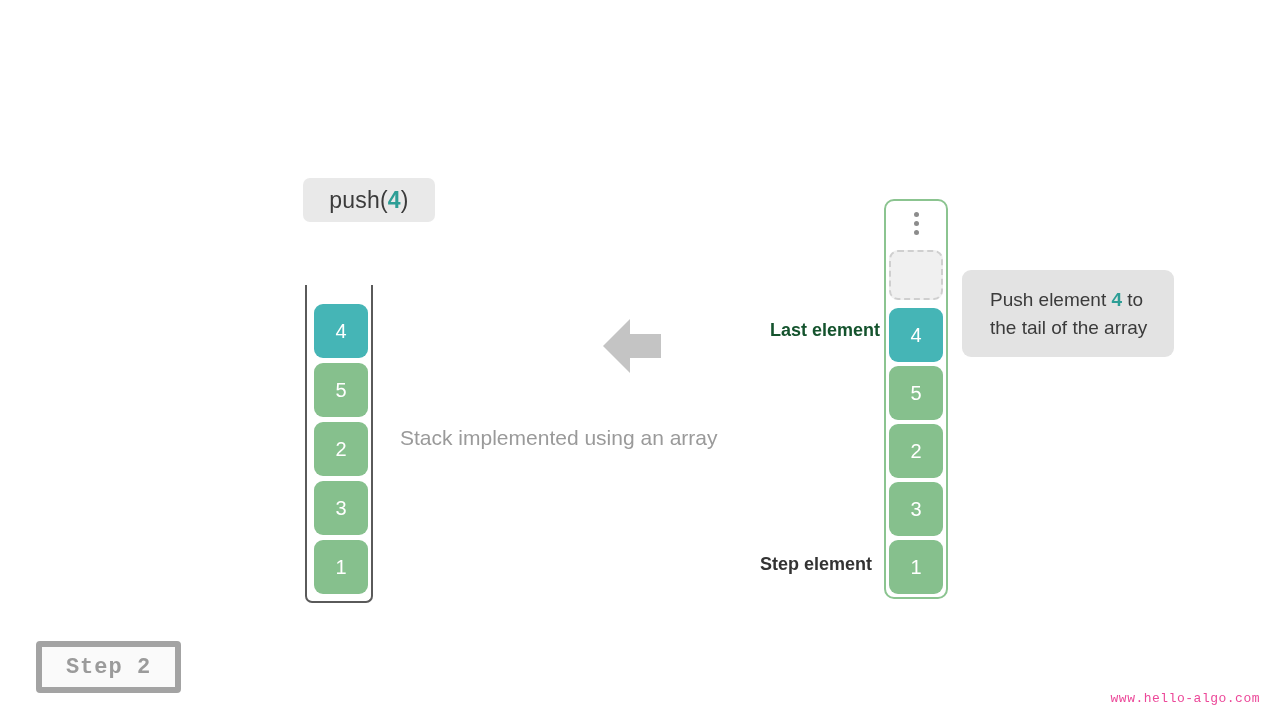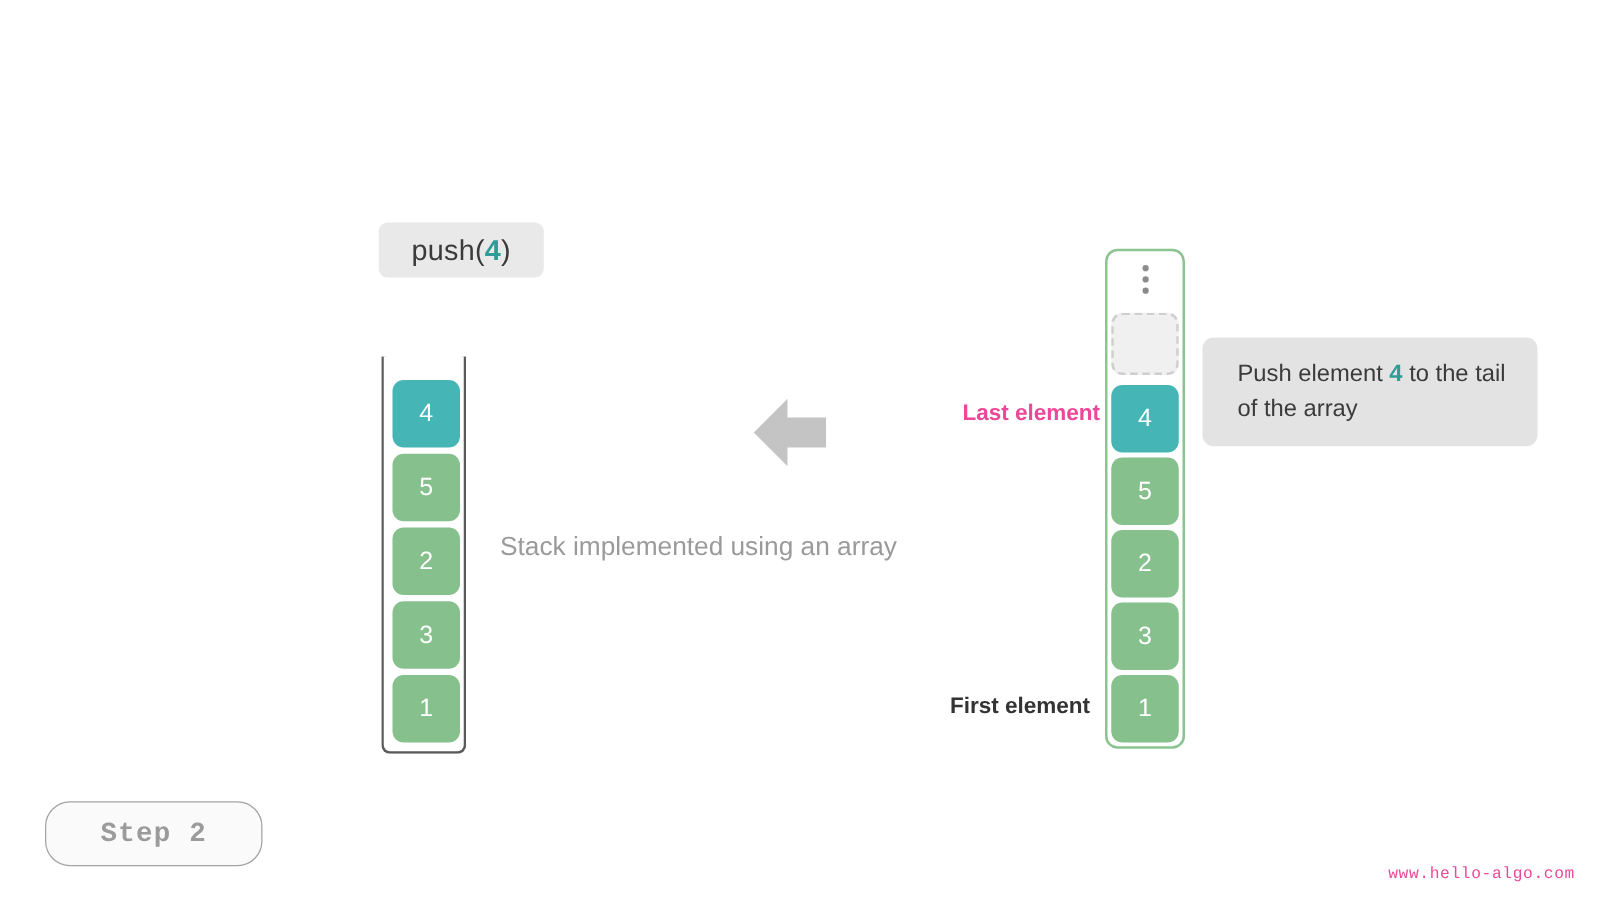--- a/index.html
+++ b/index.html
@@ -136,21 +136,21 @@
 
   
   #label-last {
     position: absolute;
     left: 700px;
     top: 320px;
     width: 180px;
     text-align: right;
     font-size: 18px;
     font-weight: bold;
-    color: #ec4899;
+    color: #14532d;
   }
   #label-first {
     position: absolute;
     left: 692px;
     top: 554px;
     width: 180px;
     text-align: right;
     font-size: 18px;
     font-weight: bold;
     color: #333333;
@@ -162,43 +162,43 @@
     width: 480px;
     font-size: 21px;
     color: #9a9a9a;
   }
 
   
   #tooltip {
     position: absolute;
     left: 962px;
     top: 270px;
-    width: 268px;
+    width: 212px;
     min-height: 84px;
     box-sizing: border-box;
     background: #e3e3e3;
     border-radius: 9px;
     padding: 16px 22px 16px 28px;
     font-size: 19px;
     line-height: 1.45;
     color: #3b3b3b;
   }
   #tooltip .accent { color: #2d9e96; font-weight: 700; }
 
   
   #step-badge {
     position: absolute;
     left: 36px;
     top: 641px;
-    width: 174px;
+    width: 145px;
     height: 52px;
     box-sizing: border-box;
     background: #fafafa;
-    border: 1px solid #a3a3a3;
-    border-radius: 20px;
+    border: 6px solid #a3a3a3;
+    border-radius: 4px;
     display: flex;
     align-items: center;
     justify-content: center;
     font-family: "Liberation Mono", monospace;
     font-size: 22px;
     font-weight: bold;
     color: #9b9b9b;
     letter-spacing: 1px;
   }
 
@@ -231,21 +231,21 @@
     <div class="elem green">1</div>
   </div>
 </div>
 
 <svg id="arrow-left" viewBox="0 0 58 58">
   <polygon points="0,29 27,2 27,17 58,17 58,41 27,41 27,56" fill="#c4c4c4"></polygon>
 </svg>
 
 <div id="label-last">Last element</div>
 <div id="caption">Stack implemented using an array</div>
-<div id="label-first">First element</div>
+<div id="label-first">Step element</div>
 
 <div id="array-container">
   <div id="ellipsis-dots">
     <span class="dot"></span>
     <span class="dot"></span>
     <span class="dot"></span>
   </div>
   <div id="empty-slot"></div>
   <div id="array-blocks">
     <div class="elem teal">4</div>

